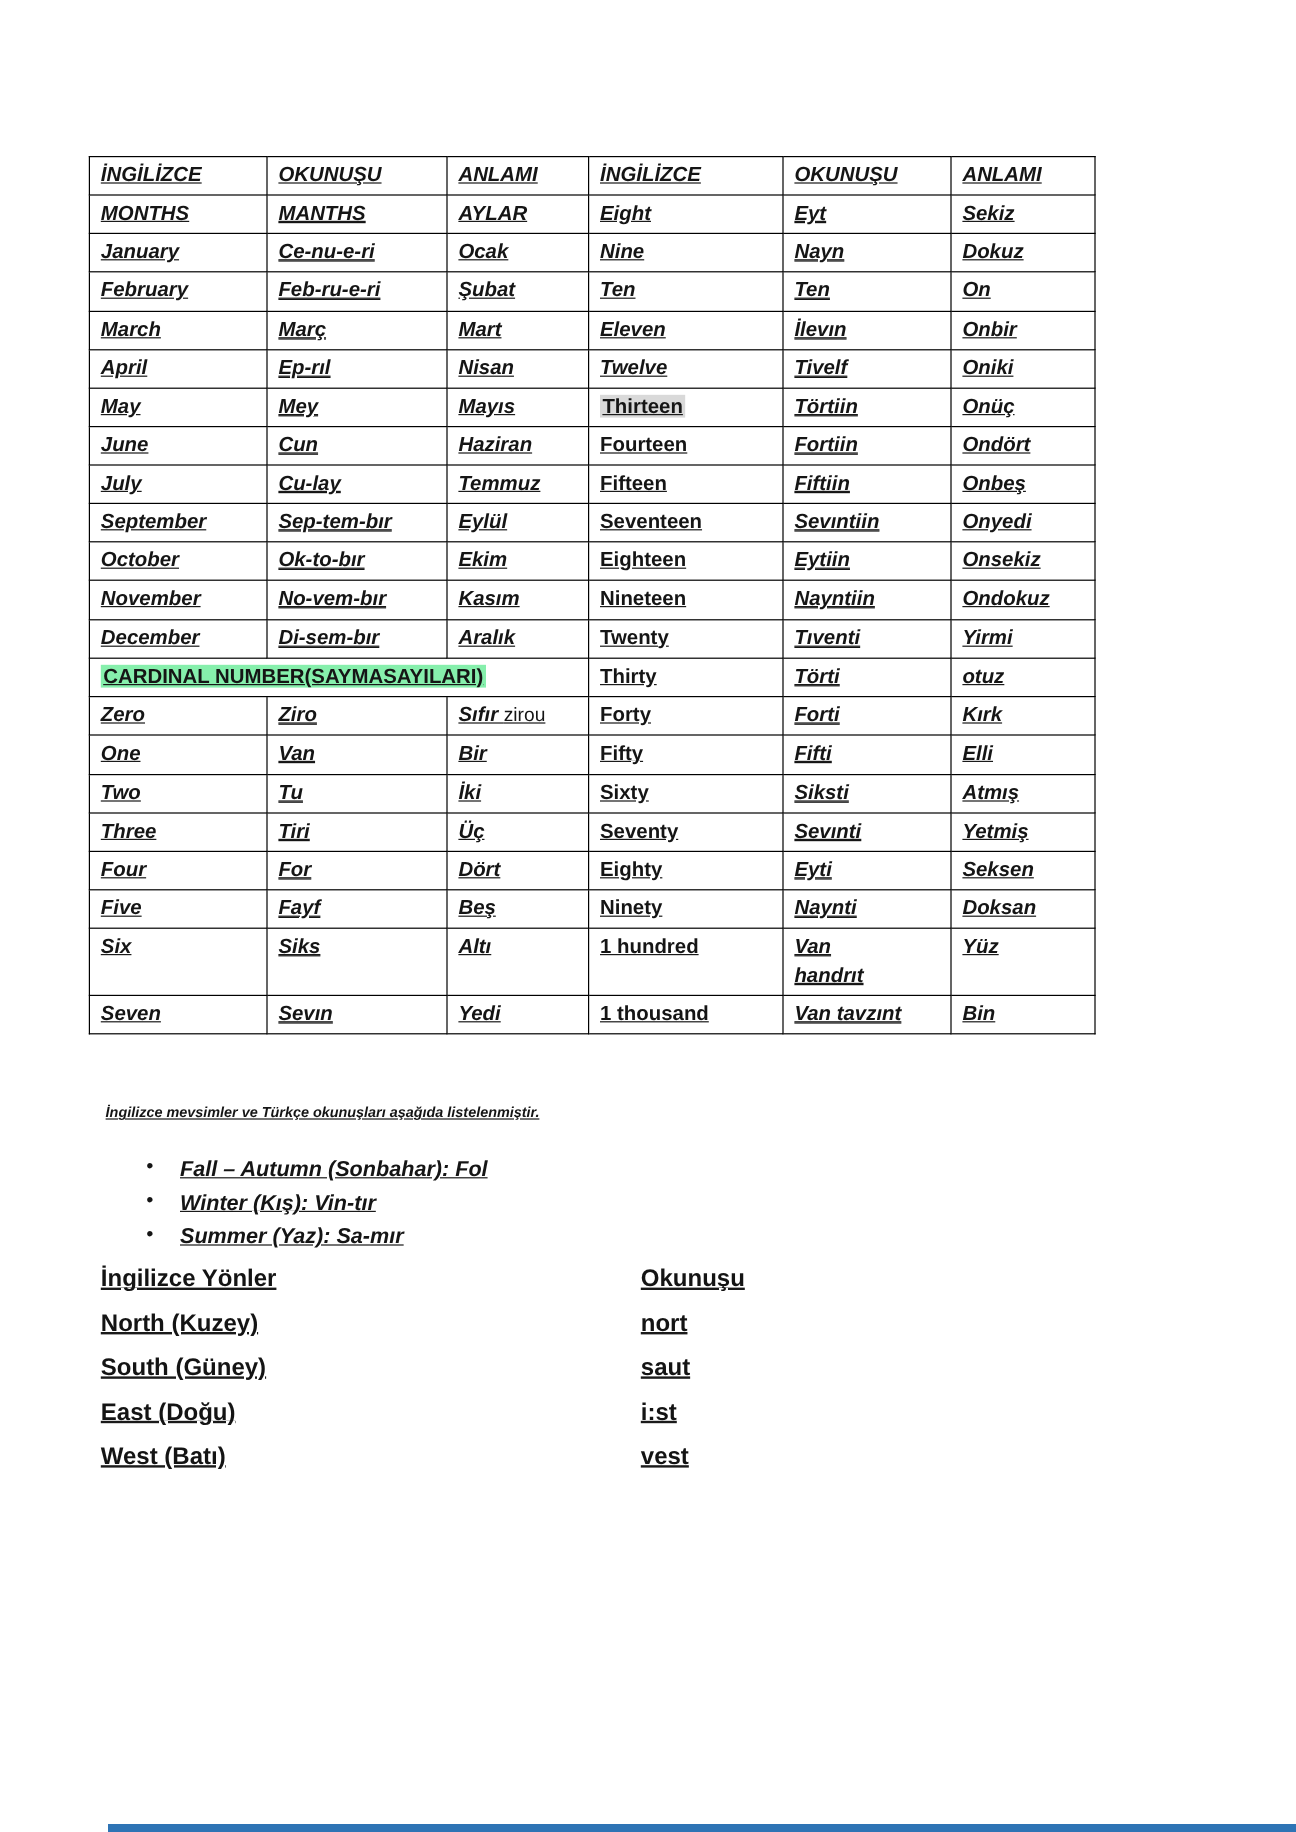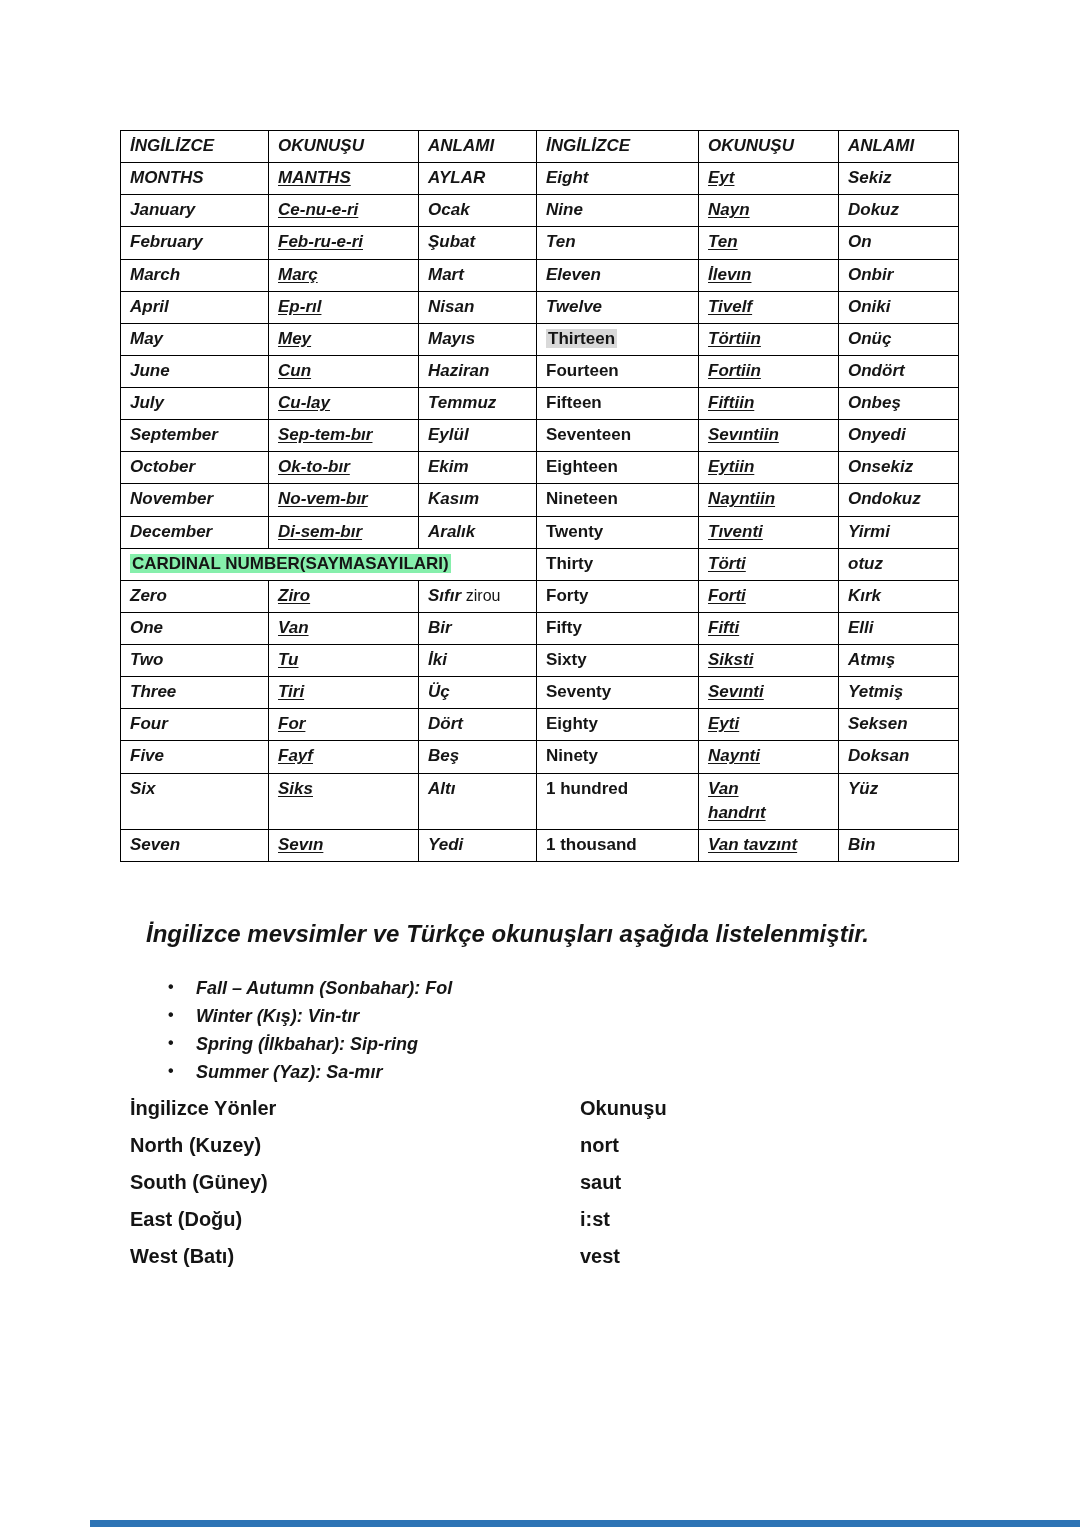--- a/index.html
+++ b/index.html
@@ -2,21 +2,21 @@
 <html><head>
 <meta charset="utf-8">
 <style>
   * { margin:0; padding:0; box-sizing:border-box; }
   html,body { background:#ffffff; }
   body {
     width:1080px; min-height:1527px; position:relative;
     font-family:"Liberation Sans", sans-serif;
     color:#1a1a1a;
   }
-  .page { padding:130px 120px 0 120px; }
+  .page { padding:130px 120px 0 74px;text-decoration:underline; }
 
   
   table.vocab {
     border-collapse:collapse; table-layout:fixed; width:838px;
   }
   table.vocab td {
     border:1.4px solid #000;
     padding:3px 9px 4px 9px;
     font-size:17px; line-height:1.42;
     font-weight:700; font-style:italic;
@@ -25,22 +25,22 @@
     height:31px;
     overflow:hidden;
   }
   table.vocab td.up { font-style:normal; }
   table.vocab span.u { text-decoration:underline; text-underline-offset:2px; }
   table.vocab span.hl { padding:0 2px; }
   table.vocab span.t2 { font-weight:400; font-style:normal; font-size:16px; }
 
   
   .intro {
-    margin-top:58px; margin-left:26px;
-    font-size:24px; font-weight:700; font-style:italic; color:#151515;
+    margin-top:58px; margin-left:14px;
+    font-size:12px; font-weight:700; font-style:italic; color:#151515;
   }
   ul.seasons { margin-top:30px; margin-left:48px; list-style:none; }
   ul.seasons li {
     position:relative; padding-left:28px; margin-bottom:7px;
     font-size:18px; font-weight:700; font-style:italic; color:#151515;
   }
   ul.seasons li::before {
     content:"•"; position:absolute; left:0; top:0;
     font-style:normal; font-size:16px; color:#151515;
   }
@@ -247,21 +247,20 @@
           <td><span>Bin</span></td>
         </tr>
       </tbody>
   </table>
 
   <div class="intro">İngilizce mevsimler ve Türkçe okunuşları aşağıda listelenmiştir.</div>
 
   <ul class="seasons">
       <li>Fall – Autumn (Sonbahar): Fol</li>
       <li>Winter (Kış): Vin-tır</li>
-      <li>Spring (İlkbahar): Sip-ring</li>
       <li>Summer (Yaz): Sa-mır</li>
     </ul>
 
   <div class="directions">
     <div class="dir-row">
       <div class="c1">İngilizce Yönler</div>
       <div class="c2">Okunuşu</div>
     </div>
     <div>
         <div class="dir-row">

